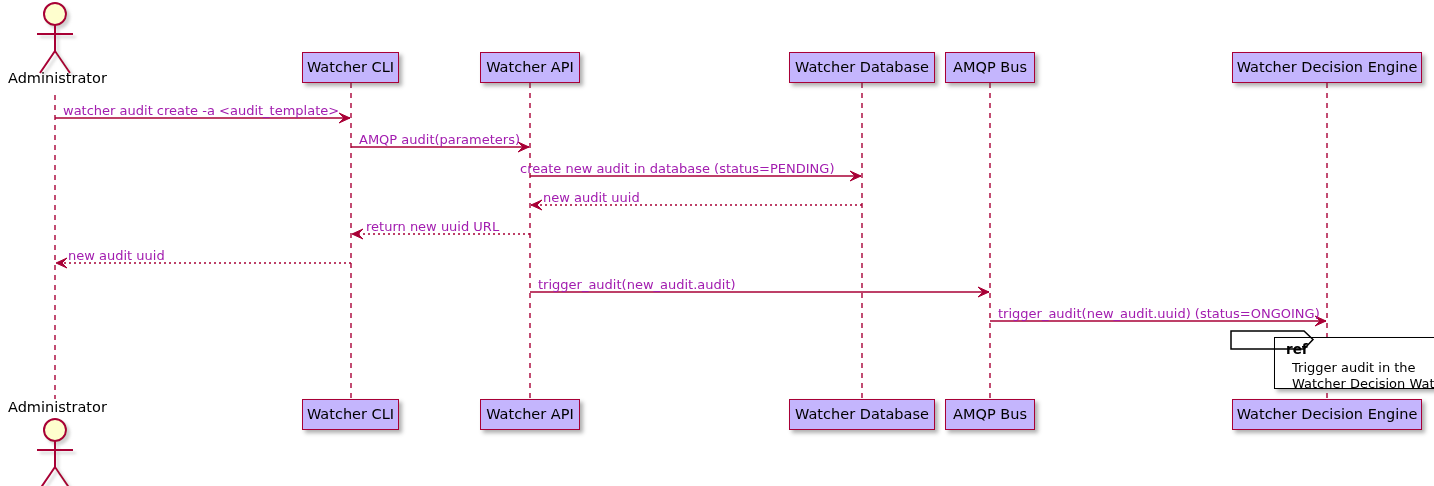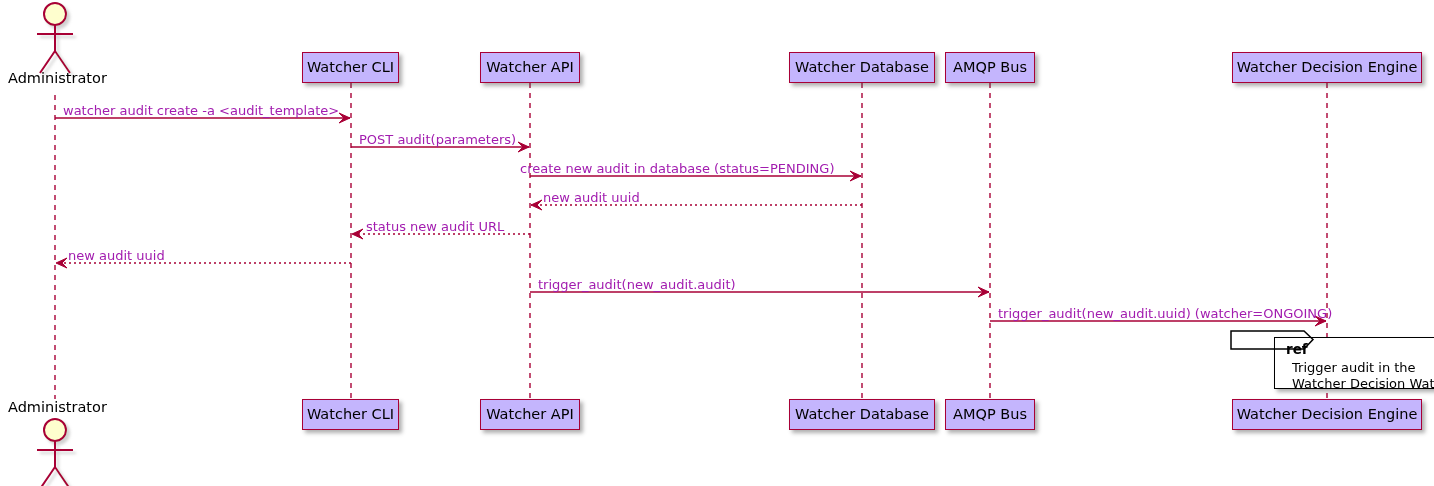--- a/index.html
+++ b/index.html
@@ -178,27 +178,27 @@
       </div>
     </div>
 
   <div id="actor-labels">
       <div class="actor-label" style="left: 8px; top: 71px; width: 94px;">Administrator</div>
       <div class="actor-label" style="left: 8px; top: 400px; width: 94px;">Administrator</div>
     </div>
 
   <div id="message-labels">
       <div class="msg-label" style="left: 63px; top: 104px;">watcher audit create -a &lt;audit_template&gt;</div>
-      <div class="msg-label" style="left: 359px; top: 133px;">POST audit(parameters)</div>
+      <div class="msg-label" style="left: 359px; top: 133px;">AMQP audit(parameters)</div>
       <div class="msg-label" style="left: 520px; top: 162px;">create new audit in database (status=PENDING)</div>
       <div class="msg-label" style="left: 543px; top: 191px;">new audit uuid</div>
-      <div class="msg-label" style="left: 366px; top: 220px;">status new audit URL</div>
+      <div class="msg-label" style="left: 366px; top: 220px;">return new uuid URL</div>
       <div class="msg-label" style="left: 68px; top: 249px;">new audit uuid</div>
       <div class="msg-label" style="left: 538px; top: 278px;">trigger_audit(new_audit.audit)</div>
-      <div class="msg-label" style="left: 998px; top: 307px;">trigger_audit(new_audit.uuid) (watcher=ONGOING)</div>
+      <div class="msg-label" style="left: 998px; top: 307px;">trigger_audit(new_audit.uuid) (status=ONGOING)</div>
     </div>
 
   <div class="ref-box" id="ref-box" style="left: 1230px; top: 337px; width: 196px; height: 52px; margin-left: 44px;">
     <div class="ref-title" id="ref-title" style="left: 11px; top: 5px;">ref</div>
     <div class="ref-body" id="ref-body" style="left: 17px; top: 22px;">Trigger audit in the
 Watcher Decision Watcher</div>
   </div>
   <svg class="svg-layer" id="ref-tab-svg" viewBox="0 0 1434 486" xmlns="http://www.w3.org/2000/svg">
       <polygon points="1231,331 1304,331 1313,339.5 1304,349 1231,349" fill="none" stroke="#000000" stroke-width="1.5"></polygon>
     </svg>

